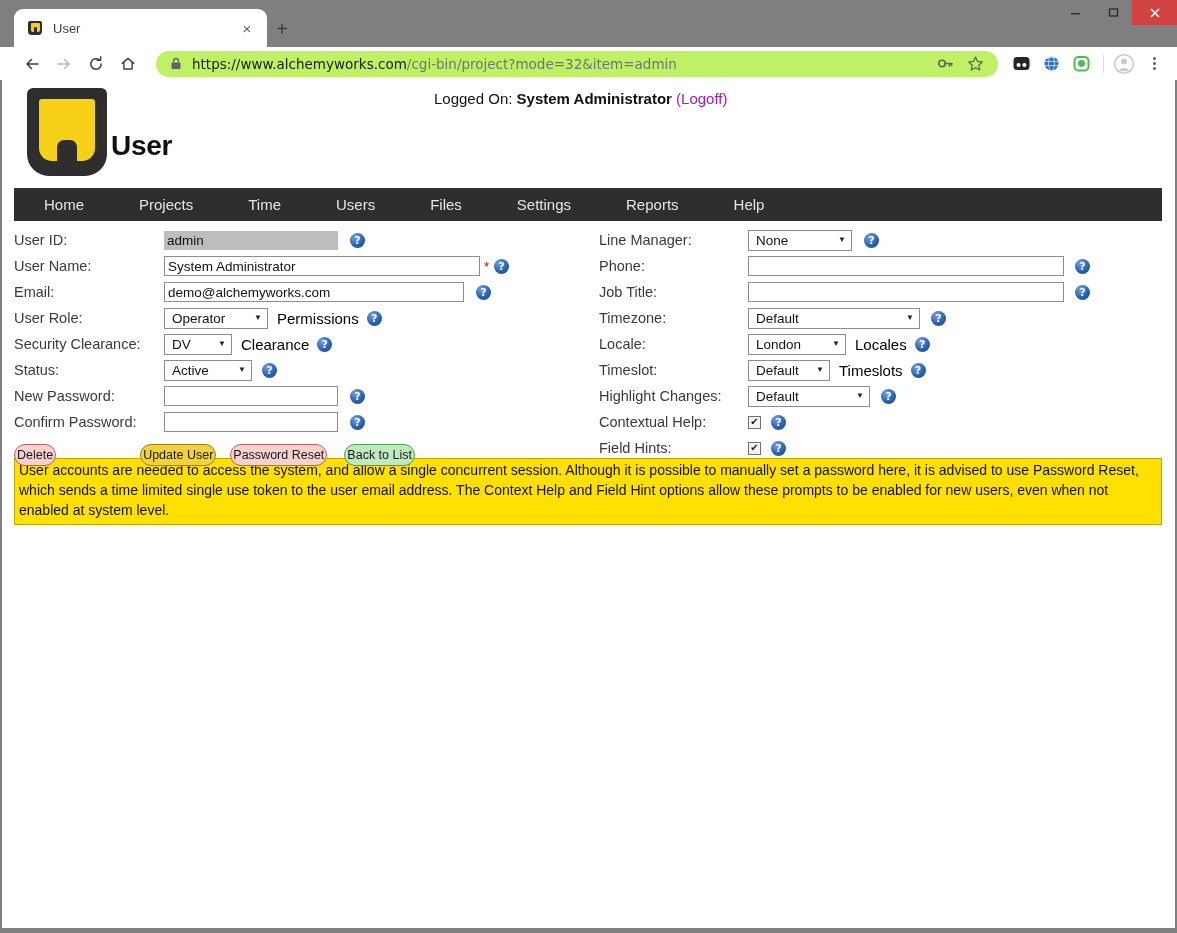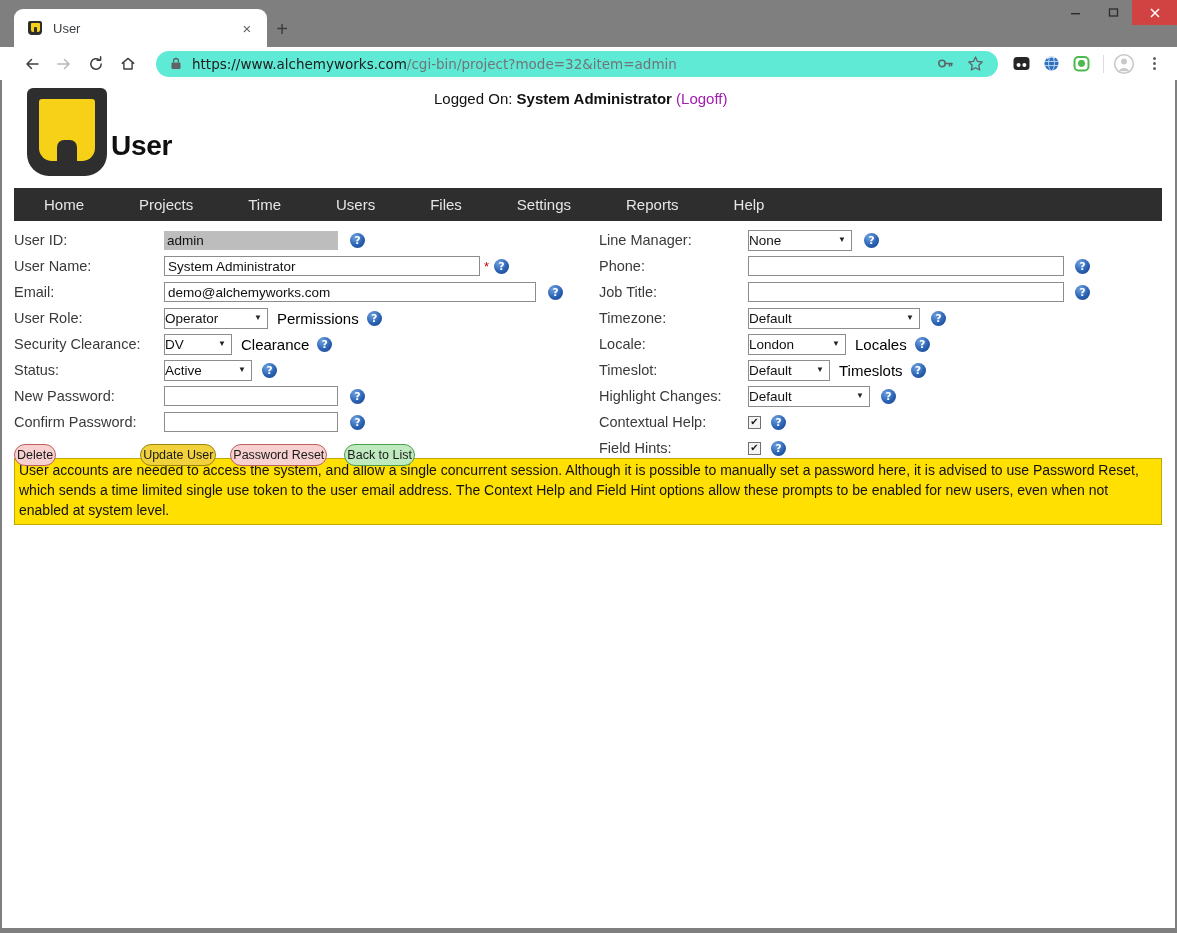--- a/index.html
+++ b/index.html
@@ -94,21 +94,21 @@
     width: 32px; height: 28px;
     display: flex; align-items: center; justify-content: center;
     font-size: 17px; color: #3c4043; line-height: 1;
   }
   .nav-btn.disabled { color: #b4b7ba; }
   #nav-back { margin-left: 16px; }
   #omnibox {
     flex: 1;
     height: 26px;
     margin-left: 12px; margin-right: 8px;
-    background: #5eead4;
+    background: #bef264;
     border-radius: 13px;
     display: flex; align-items: center;
     padding: 0 8px 0 14px;
     min-width: 0;
   }
   #lock-icon { margin-right: 10px; display: flex; align-items: center; }
   #url {
     font-size: 13.5px; color: #202124;
     white-space: nowrap; overflow: hidden;
     font-family: "DejaVu Sans", sans-serif;
@@ -217,21 +217,21 @@
   }
   .txt.readonly { background: #bdbdbd; border: none; height: 19px; color: #111; }
 
   select, .sel {
     height: 21px;
     border: 1px solid #8d8d8d;
     background: #ffffff;
     font-size: 13.5px;
     font-family: "Liberation Sans", sans-serif;
     color: #111;
-    padding-left: 0;
+    padding-left: 7px;
     display: flex; align-items: center;
     position: relative;
   }
   .sel .selval { flex: 1; white-space: nowrap; overflow: hidden; }
   .sel .arr {
     width: 14px; text-align: center;
     font-size: 8px; color: #222; line-height: 1;
     margin-right: 2px;
   }
 
@@ -452,21 +452,21 @@
 
           <div class="row">
             <span class="lbl">User Name:</span>
             <input type="text" style="width: 316px;" value="System Administrator">
             <span class="req" style="margin-left:4px;">*</span>
             <span class="help" style="margin-left:5px;">?</span>
           </div>
 
           <div class="row">
             <span class="lbl">Email:</span>
-            <input type="text" style="width: 372px;" value="demo@alchemyworks.com">
+            <input type="text" style="width: 300px;" value="demo@alchemyworks.com">
             <span class="help" style="margin-left:12px;">?</span>
           </div>
 
           <div class="row">
             <span class="lbl">User Role:</span>
             <div class="sel" style="width:104px;">
               <span class="selval">Operator</span>
               <span class="arr">▼</span>
             </div>
             <span class="linkish" style="margin-left:9px;">Permissions</span>

